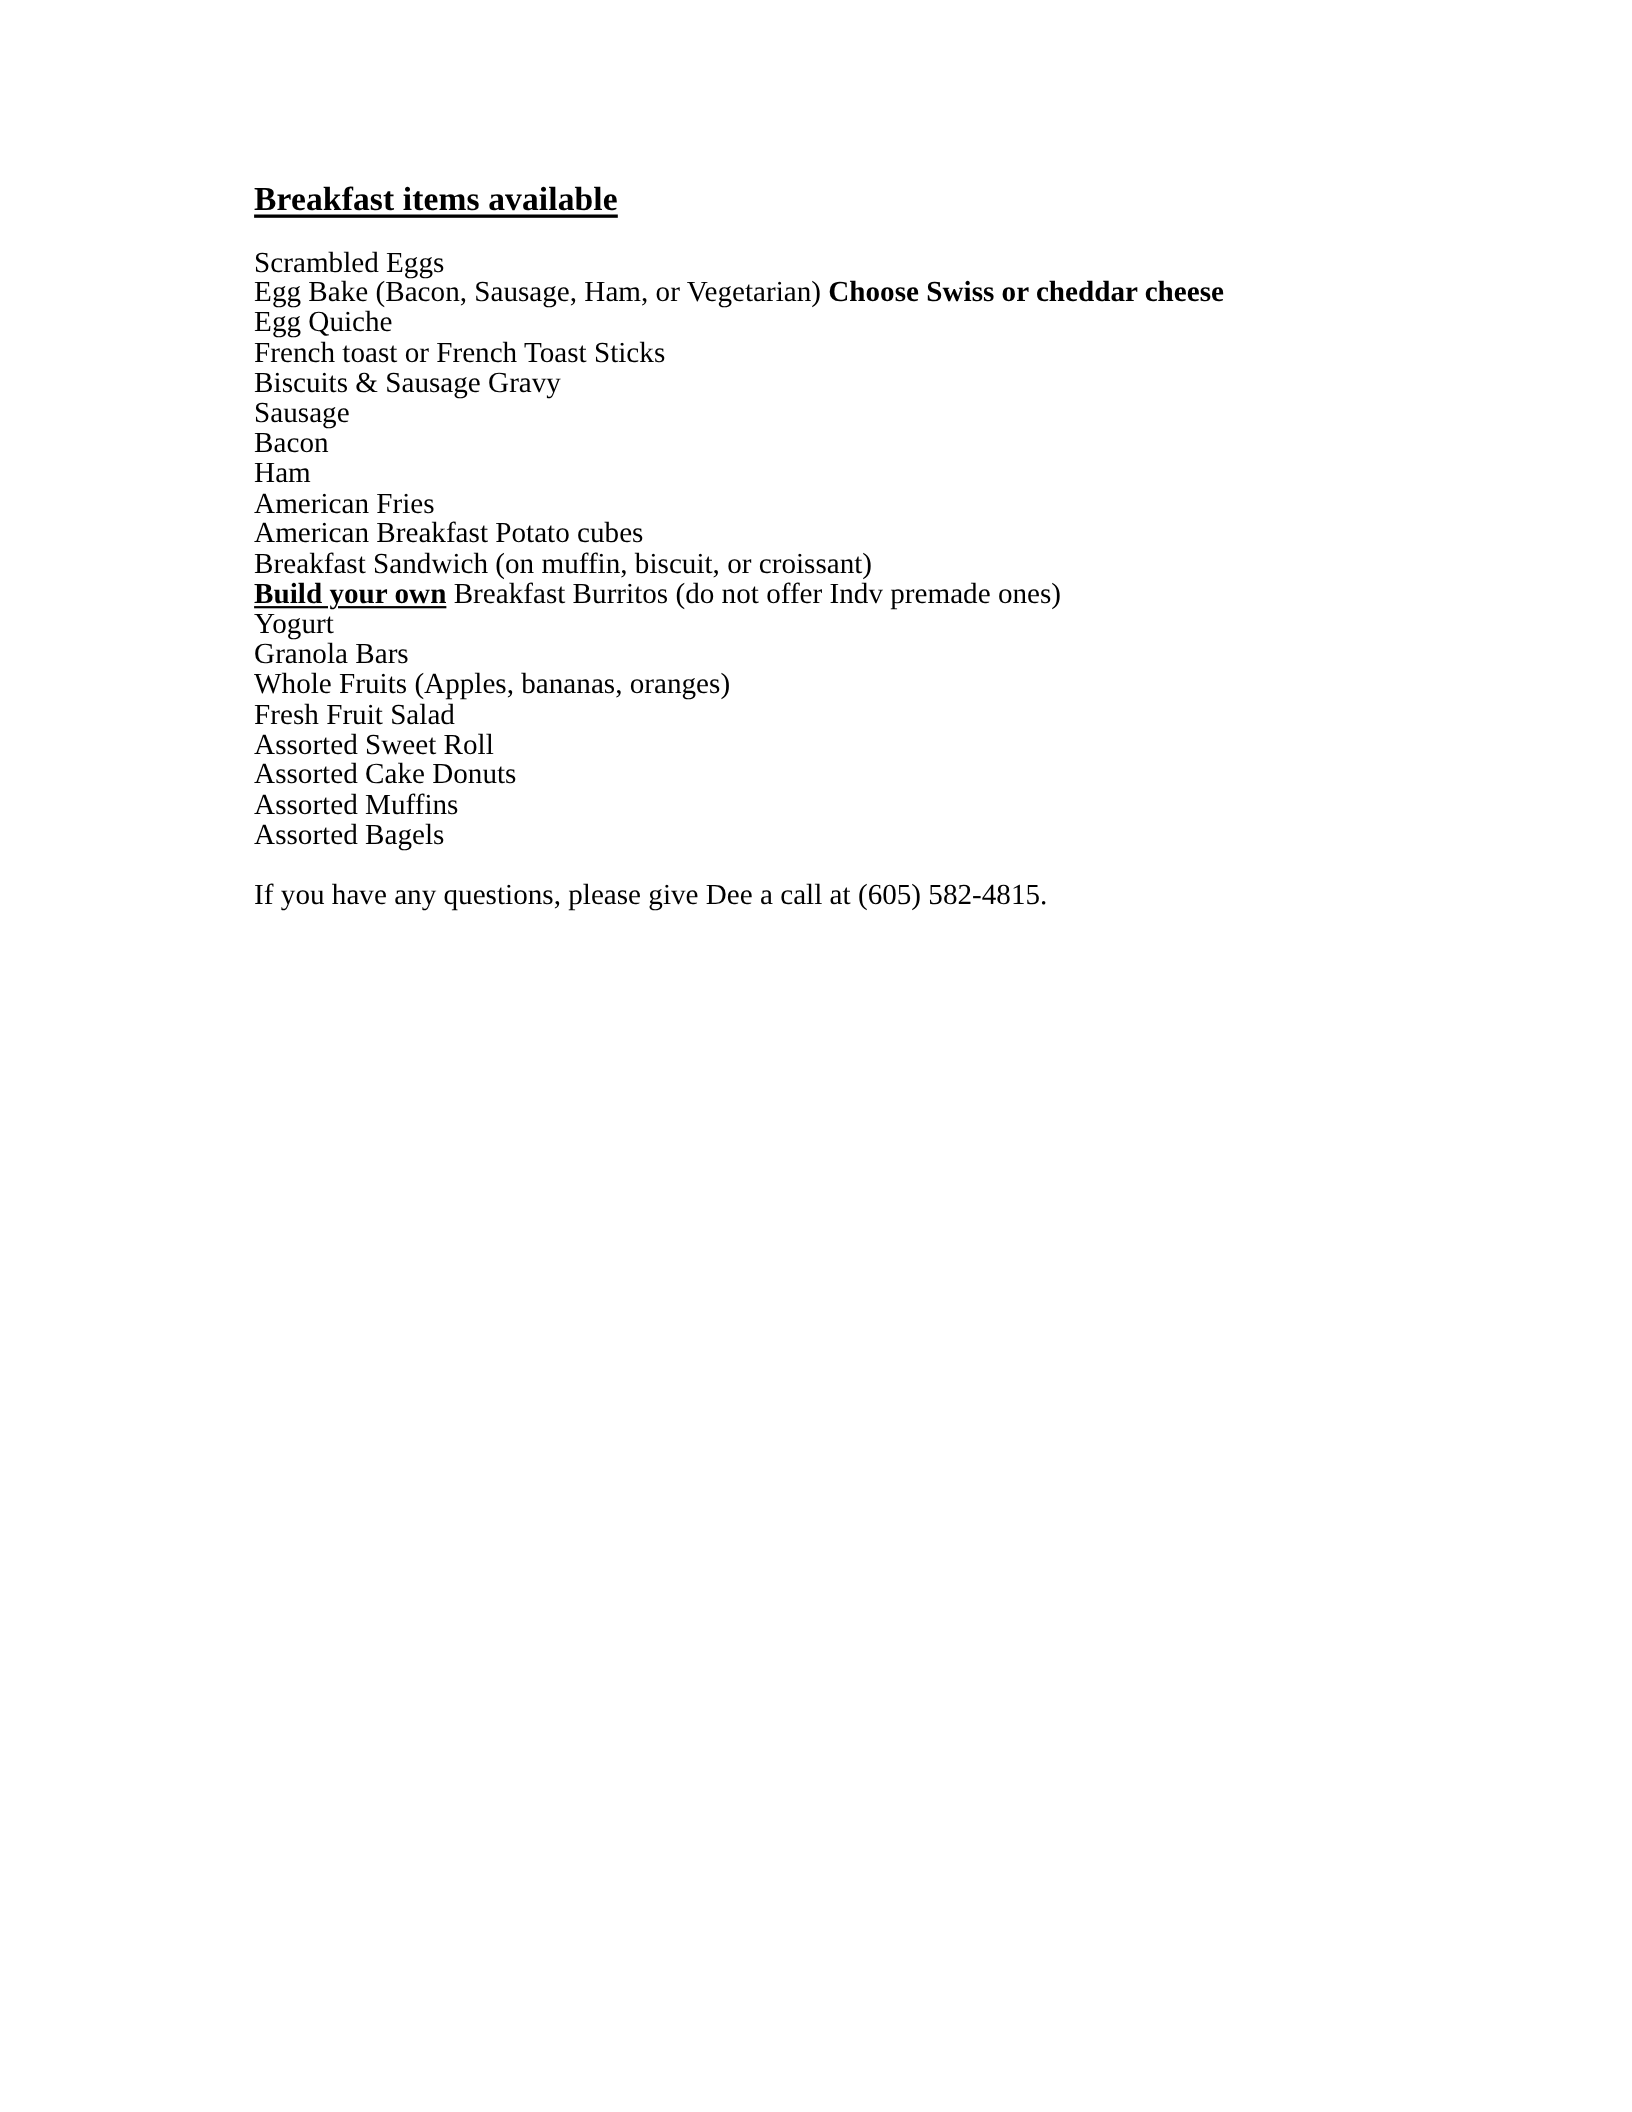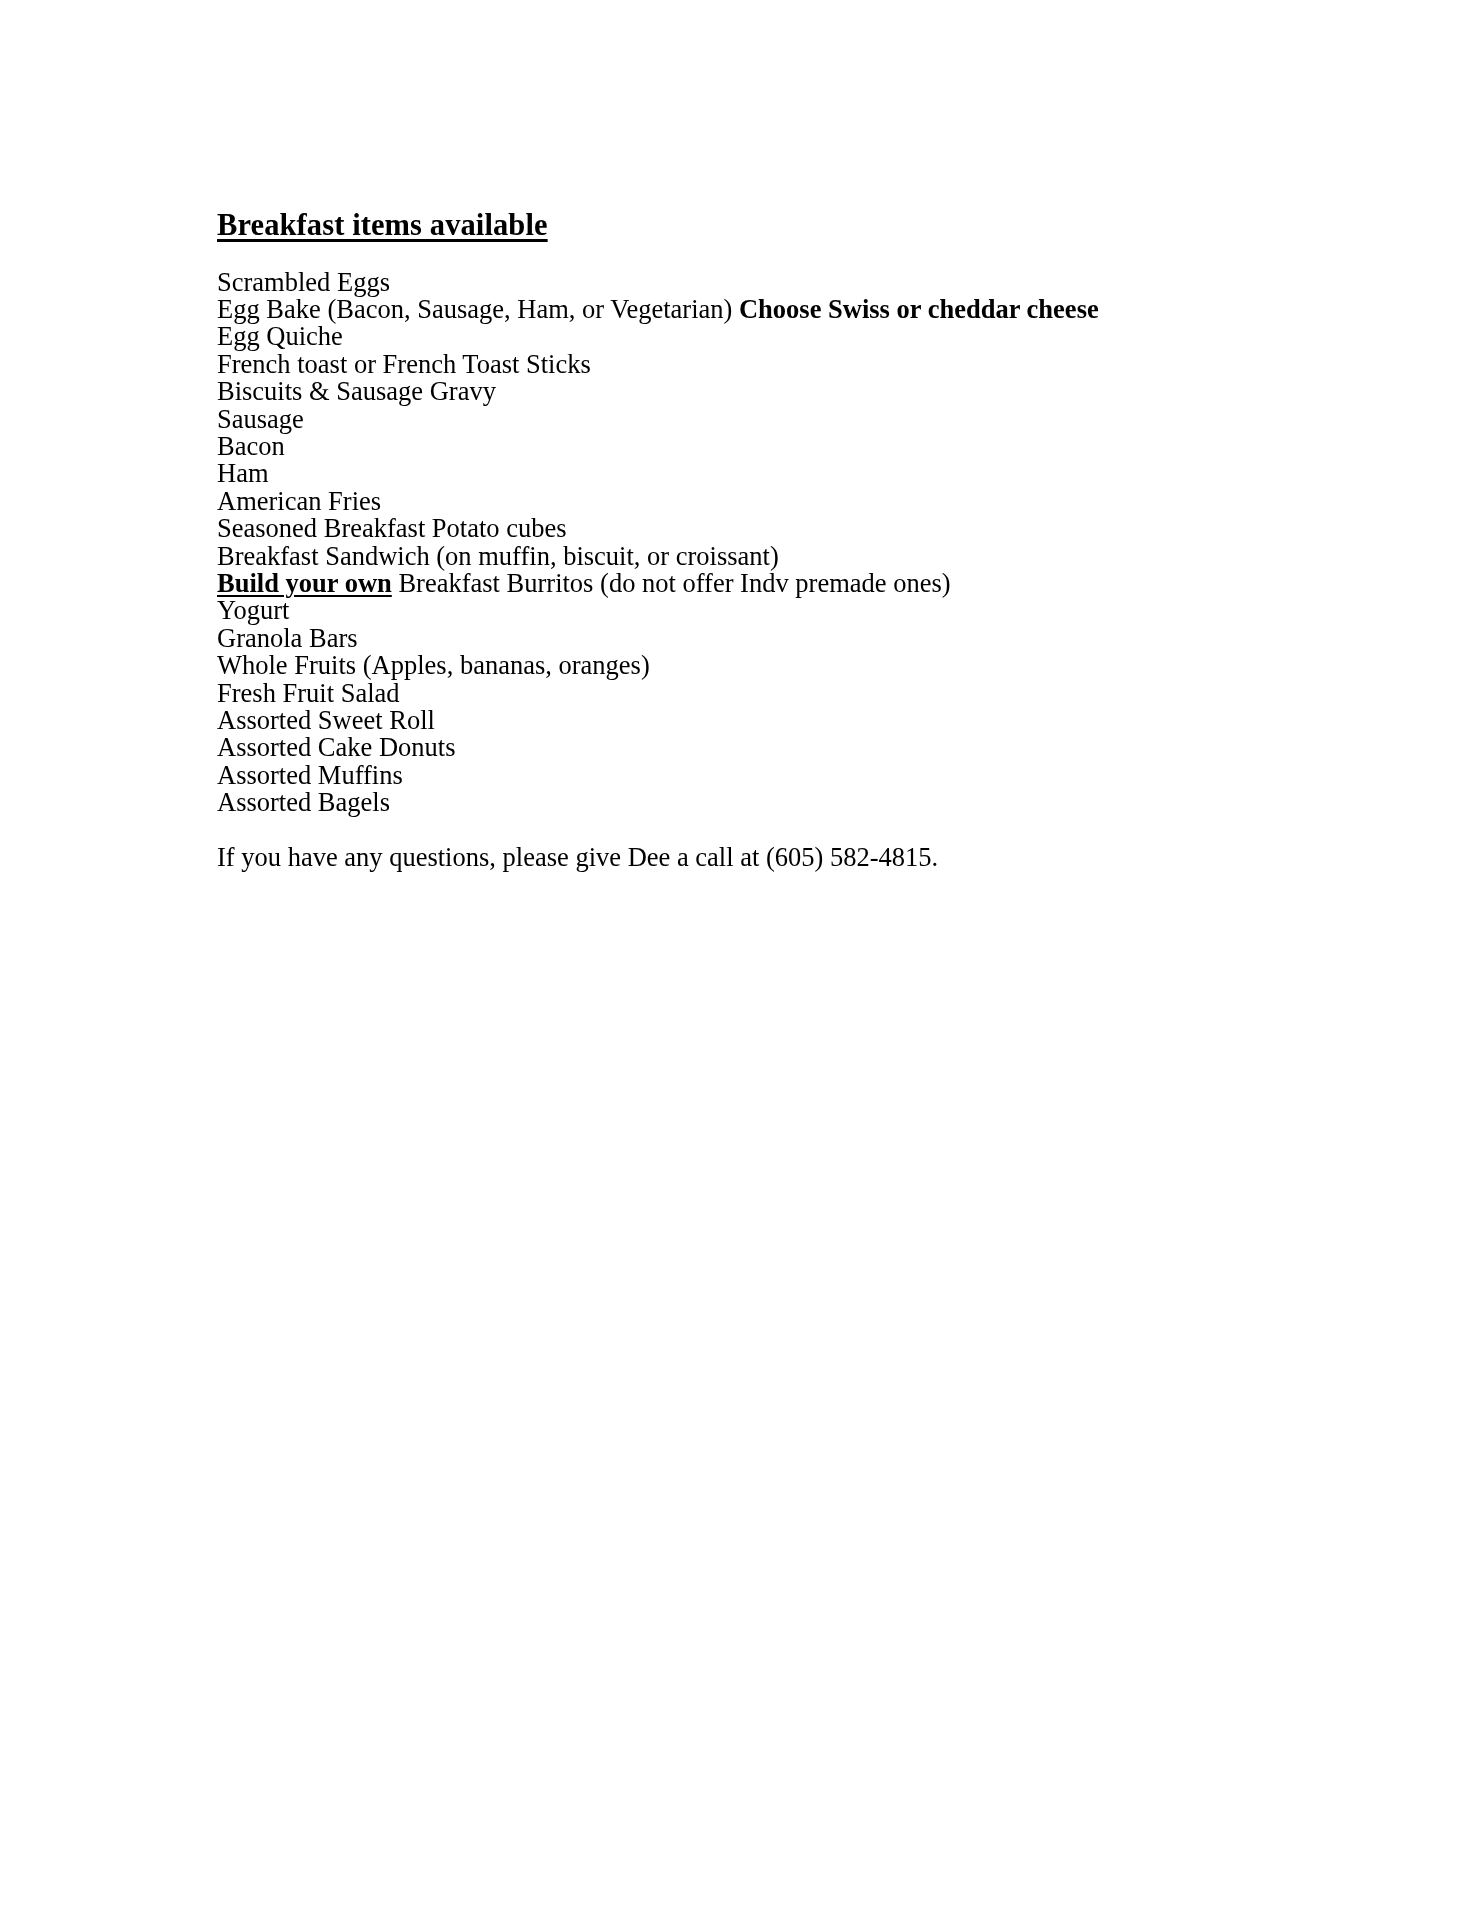--- a/index.html
+++ b/index.html
@@ -19,24 +19,23 @@
   .page {
     position: relative;
     width: 1484px;
     height: 1920px;
     background: #ffffff;
     box-sizing: border-box;
   }
 
   .content {
     position: absolute;
-    left: 217px;
+    left: 231px;
     top: 166px;
     width: 1120px;
-    margin-top: 44px;
   }
 
   .doc-title {
     font-size: 30.5px;
     font-weight: bold;
     line-height: 1.0;
     margin: 0 0 0 0;
     letter-spacing: 0.1px;
     display: block;
   }
@@ -96,21 +95,21 @@
     <div class="item-list" id="item-list">
         <div class="line"><span>Scrambled Eggs</span></div>
         <div class="line"><span>Egg Bake (Bacon, Sausage, Ham, or Vegetarian) </span><span class="b">Choose Swiss or cheddar cheese</span></div>
         <div class="line"><span>Egg Quiche</span></div>
         <div class="line"><span>French toast or French Toast Sticks</span></div>
         <div class="line"><span>Biscuits &amp; Sausage Gravy</span></div>
         <div class="line"><span>Sausage</span></div>
         <div class="line"><span>Bacon</span></div>
         <div class="line"><span>Ham</span></div>
         <div class="line"><span>American Fries</span></div>
-        <div class="line"><span>Seasoned Breakfast Potato cubes</span></div>
+        <div class="line"><span>American Breakfast Potato cubes</span></div>
         <div class="line"><span>Breakfast Sandwich (on muffin, biscuit, or croissant)</span></div>
         <div class="line"><span class="bu">Build your own</span><span> Breakfast Burritos (do not offer Indv premade ones)</span></div>
         <div class="line"><span>Yogurt</span></div>
         <div class="line"><span>Granola Bars</span></div>
         <div class="line"><span>Whole Fruits (Apples, bananas, oranges)</span></div>
         <div class="line"><span>Fresh Fruit Salad</span></div>
         <div class="line"><span>Assorted Sweet Roll</span></div>
         <div class="line"><span>Assorted Cake Donuts</span></div>
         <div class="line"><span>Assorted Muffins</span></div>
         <div class="line"><span>Assorted Bagels</span></div>

